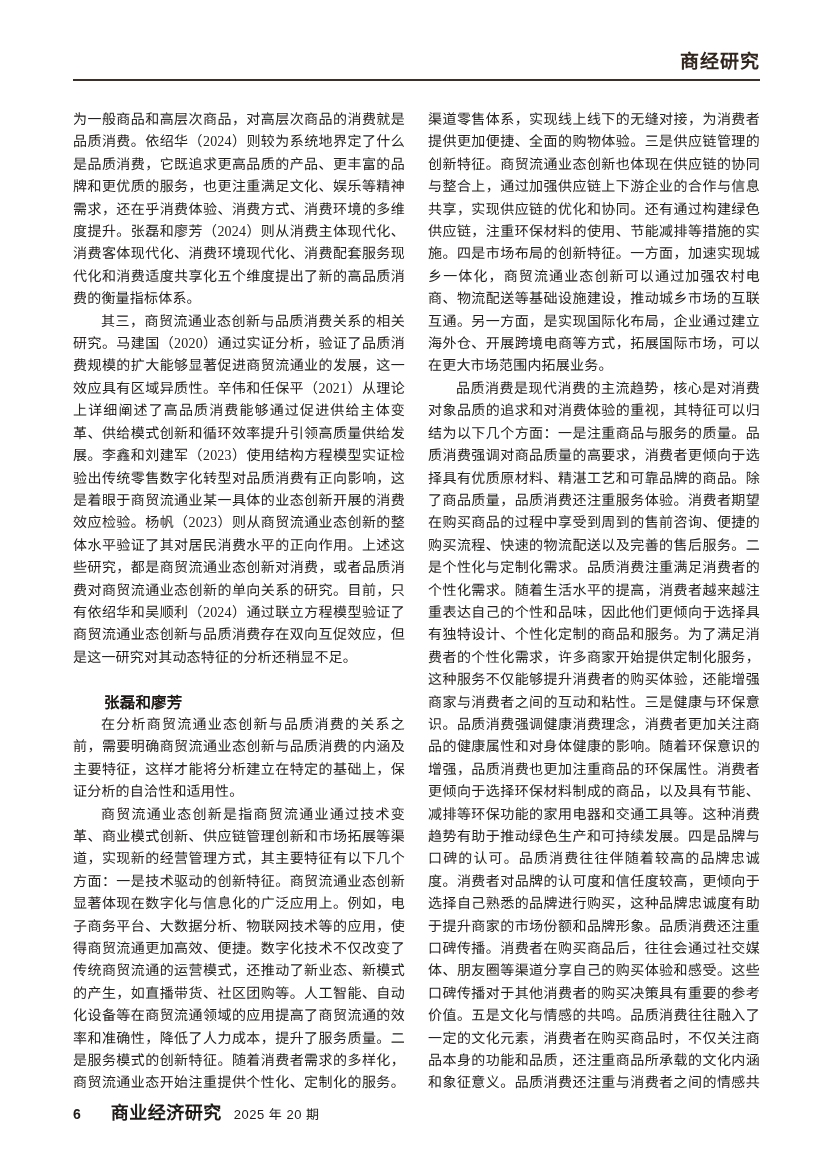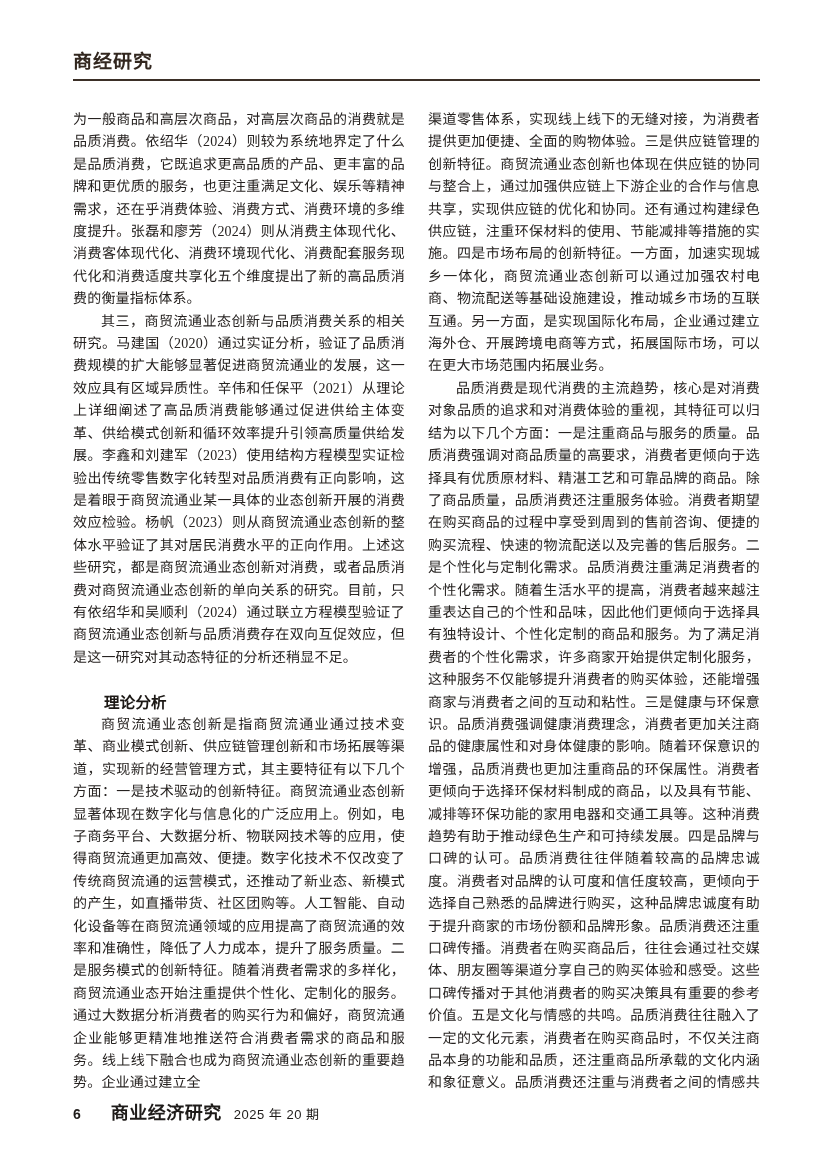--- a/index.html
+++ b/index.html
@@ -27,20 +27,21 @@
     right: 67px;
     top: 50px;
   }
   .header-title {
     font-family: "Liberation Sans", "DejaVu Sans", sans-serif;
     font-weight: 700;
     font-size: 19px;
     letter-spacing: 1px;
     color: #32271f;
     line-height: 24px;
+    text-align: right;
   }
   .header-rule {
     margin-top: 5px;
     height: 2px;
     background: #3b2f27;
   }
   
   .content {
     position: absolute;
     top: 109px;
@@ -112,21 +113,22 @@
   <header class="page-header">
     <div class="header-title">商经研究</div>
     <div class="header-rule"></div>
   </header>
 
   <main class="content">
 
     <section class="col">
       <p class="noindent">为一般商品和高层次商品，对高层次商品的消费就是品质消费。依绍华（2024）则较为系统地界定了什么是品质消费，它既追求更高品质的产品、更丰富的品牌和更优质的服务，也更注重满足文化、娱乐等精神需求，还在乎消费体验、消费方式、消费环境的多维度提升。张磊和廖芳（2024）则从消费主体现代化、消费客体现代化、消费环境现代化、消费配套服务现代化和消费适度共享化五个维度提出了新的高品质消费的衡量指标体系。</p>
       <p>其三，商贸流通业态创新与品质消费关系的相关研究。马建国（2020）通过实证分析，验证了品质消费规模的扩大能够显著促进商贸流通业的发展，这一效应具有区域异质性。辛伟和任保平（2021）从理论上详细阐述了高品质消费能够通过促进供给主体变革、供给模式创新和循环效率提升引领高质量供给发展。李鑫和刘建军（2023）使用结构方程模型实证检验出传统零售数字化转型对品质消费有正向影响，这是着眼于商贸流通业某一具体的业态创新开展的消费效应检验。杨帆（2023）则从商贸流通业态创新的整体水平验证了其对居民消费水平的正向作用。上述这些研究，都是商贸流通业态创新对消费，或者品质消费对商贸流通业态创新的单向关系的研究。目前，只有依绍华和吴顺利（2024）通过联立方程模型验证了商贸流通业态创新与品质消费存在双向互促效应，但是这一研究对其动态特征的分析还稍显不足。</p>
-      <h2 class="section-heading">理论分析</h2>
+      <h2 class="section-heading">张磊和廖芳</h2>
+      <p>在分析商贸流通业态创新与品质消费的关系之前，需要明确商贸流通业态创新与品质消费的内涵及主要特征，这样才能将分析建立在特定的基础上，保证分析的自洽性和适用性。</p>
       <p>商贸流通业态创新是指商贸流通业通过技术变革、商业模式创新、供应链管理创新和市场拓展等渠道，实现新的经营管理方式，其主要特征有以下几个方面：一是技术驱动的创新特征。商贸流通业态创新显著体现在数字化与信息化的广泛应用上。例如，电子商务平台、大数据分析、物联网技术等的应用，使得商贸流通更加高效、便捷。数字化技术不仅改变了传统商贸流通的运营模式，还推动了新业态、新模式的产生，如直播带货、社区团购等。人工智能、自动化设备等在商贸流通领域的应用提高了商贸流通的效率和准确性，降低了人力成本，提升了服务质量。二是服务模式的创新特征。随着消费者需求的多样化，商贸流通业态开始注重提供个性化、定制化的服务。通过大数据分析消费者的购买行为和偏好，商贸流通企业能够更精准地推送符合消费者需求的商品和服务。线上线下融合也成为商贸流通业态创新的重要趋势。企业通过建立全</p>
     </section>
 
     <section class="col">
       <p class="noindent">渠道零售体系，实现线上线下的无缝对接，为消费者提供更加便捷、全面的购物体验。三是供应链管理的创新特征。商贸流通业态创新也体现在供应链的协同与整合上，通过加强供应链上下游企业的合作与信息共享，实现供应链的优化和协同。还有通过构建绿色供应链，注重环保材料的使用、节能减排等措施的实施。四是市场布局的创新特征。一方面，加速实现城乡一体化，商贸流通业态创新可以通过加强农村电商、物流配送等基础设施建设，推动城乡市场的互联互通。另一方面，是实现国际化布局，企业通过建立海外仓、开展跨境电商等方式，拓展国际市场，可以在更大市场范围内拓展业务。</p>
       <p>品质消费是现代消费的主流趋势，核心是对消费对象品质的追求和对消费体验的重视，其特征可以归结为以下几个方面：一是注重商品与服务的质量。品质消费强调对商品质量的高要求，消费者更倾向于选择具有优质原材料、精湛工艺和可靠品牌的商品。除了商品质量，品质消费还注重服务体验。消费者期望在购买商品的过程中享受到周到的售前咨询、便捷的购买流程、快速的物流配送以及完善的售后服务。二是个性化与定制化需求。品质消费注重满足消费者的个性化需求。随着生活水平的提高，消费者越来越注重表达自己的个性和品味，因此他们更倾向于选择具有独特设计、个性化定制的商品和服务。为了满足消费者的个性化需求，许多商家开始提供定制化服务，这种服务不仅能够提升消费者的购买体验，还能增强商家与消费者之间的互动和粘性。三是健康与环保意识。品质消费强调健康消费理念，消费者更加关注商品的健康属性和对身体健康的影响。随着环保意识的增强，品质消费也更加注重商品的环保属性。消费者更倾向于选择环保材料制成的商品，以及具有节能、减排等环保功能的家用电器和交通工具等。这种消费趋势有助于推动绿色生产和可持续发展。四是品牌与口碑的认可。品质消费往往伴随着较高的品牌忠诚度。消费者对品牌的认可度和信任度较高，更倾向于选择自己熟悉的品牌进行购买，这种品牌忠诚度有助于提升商家的市场份额和品牌形象。品质消费还注重口碑传播。消费者在购买商品后，往往会通过社交媒体、朋友圈等渠道分享自己的购买体验和感受。这些口碑传播对于其他消费者的购买决策具有重要的参考价值。五是文化与情感的共鸣。品质消费往往融入了一定的文化元素，消费者在购买商品时，不仅关注商品本身的功能和品质，还注重商品所承载的文化内涵和象征意义。品质消费还注重与消费者之间的情感共鸣，商家通过设计具有情感共鸣的商品和服务，能够激发消费者的情感共鸣和认同感，从而增强消费者的购买意愿和忠诚度。</p>
 
     </section>
 
   </main>

